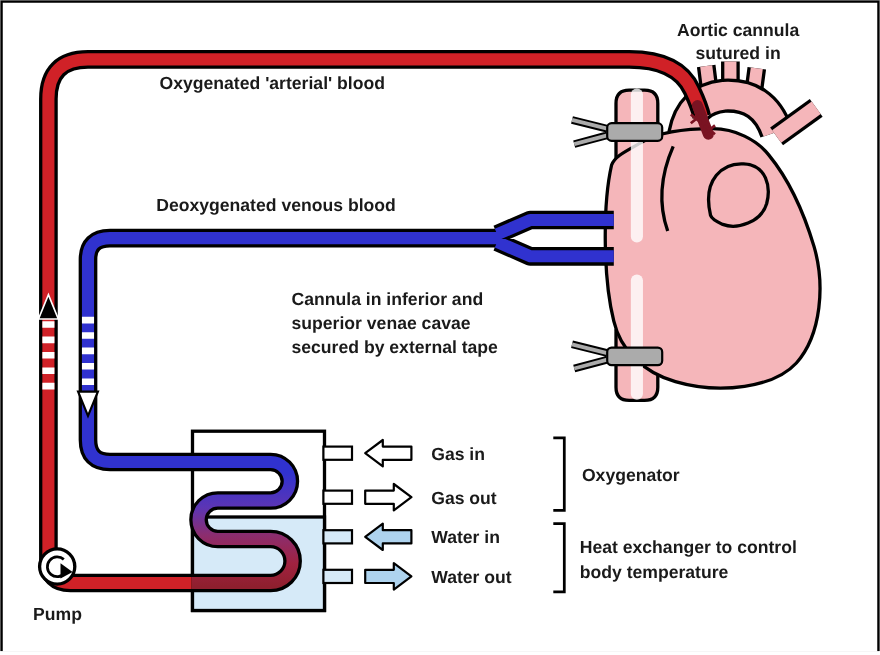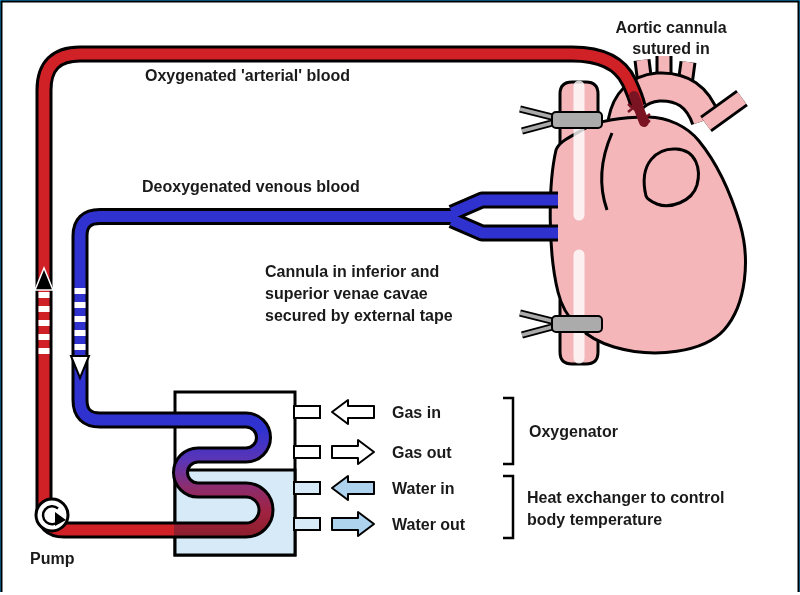--- a/index.html
+++ b/index.html
@@ -1,16 +1,16 @@
 <!DOCTYPE html>
 <html><head>
 <meta charset="utf-8">
 <style>
   html,body{margin:0;padding:0;background:#ffffff;}
-  .stage{width:800px;height:592px;position:relative;background:#0ea5e9;overflow:hidden;}
+  .stage{width:800px;height:592px;position:relative;background:#a3a3a3;overflow:hidden;}
   svg{display:block;}
   text{
     font-family:"Liberation Sans", sans-serif;
     font-weight:600;
     fill:#1a1a1a;
   }
 </style>
 </head>
 <body>
 

